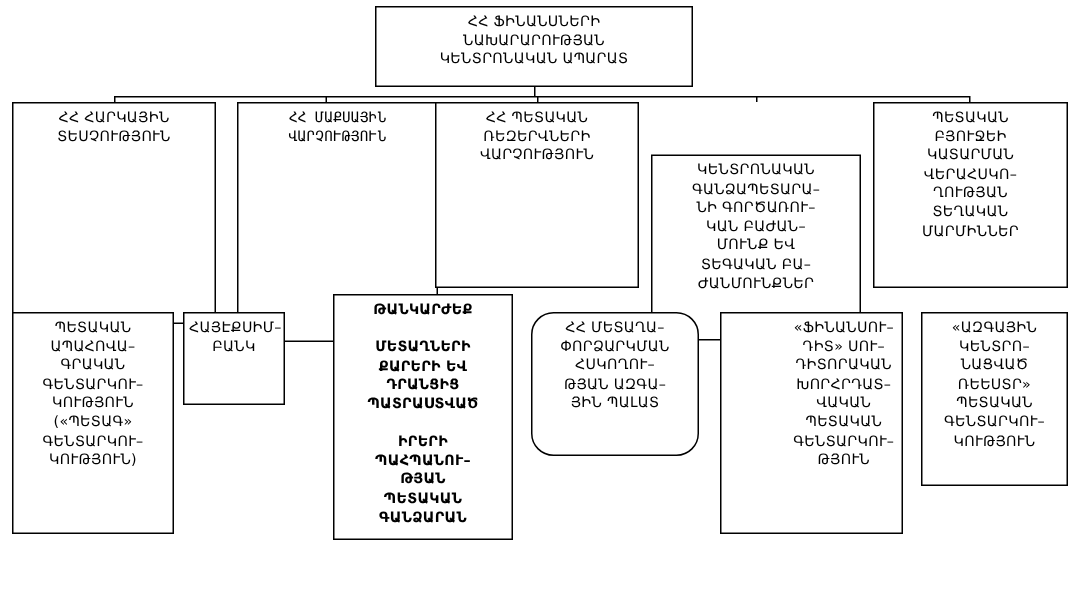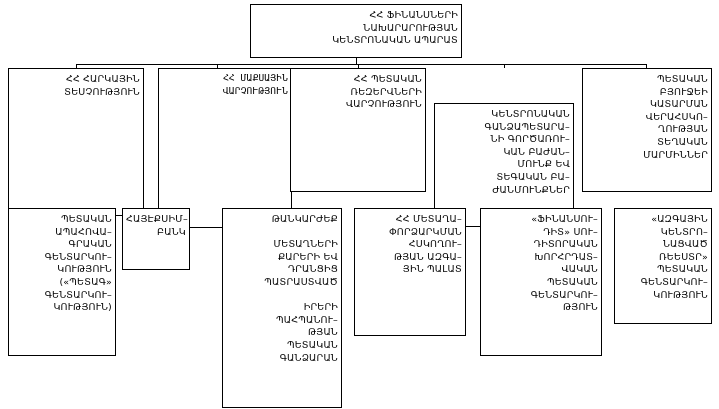--- a/index.html
+++ b/index.html
@@ -19,21 +19,21 @@
     overflow: hidden;
   }
   .node {
     position: absolute;
     box-sizing: border-box;
     border: 1px solid #000000;
     background: #ffffff;
     padding: 4px 3px 3px 3px;
     font-size: 9.5px;
     line-height: 12.6px;
-    text-align: right;
+    text-align: center;
     letter-spacing: 0.2px;
     white-space: pre-line;
     overflow: hidden;
   }
   .connector {
     position: absolute;
     background: #000000;
   }
   .h-line { height: 1px; }
   .v-line { width: 1px; }
@@ -80,33 +80,33 @@
   <div class="node" style="left:8px; top:208px; width:108px; height:148px;">ՊԵՏԱԿԱՆ
 ԱՊԱՀՈՎԱ–
 ԳՐԱԿԱՆ
 ԳԵՆՏԱՐԿՈՒ–
 ԿՈՒԹՅՈՒՆ
 («ՊԵՏԱԳ»
 ԳԵՆՏԱՐԿՈՒ–
 ԿՈՒԹՅՈՒՆ)</div>
   <div class="node" style="left:122px; top:208px; width:68px; height:62px;">ՀԱՅԷՔՍԻՄ–
 ԲԱՆԿ</div>
-  <div class="node" style="left:222px; top:208px; width:120px; height:200px;">ԹԱՆԿԱՐԺԵՔ
+  <div class="node" style="left:222px; top:196px; width:120px; height:164px;font-weight:bold;">ԹԱՆԿԱՐԺԵՔ
 
 ՄԵՏԱՂՆԵՐԻ
 ՔԱՐԵՐԻ ԵՎ
 ԴՐԱՆՑԻՑ
 ՊԱՏՐԱՍՏՎԱԾ
 
 ԻՐԵՐԻ
 ՊԱՀՊԱՆՈՒ–
 ԹՅԱՆ
 ՊԵՏԱԿԱՆ
 ԳԱՆՁԱՐԱՆ</div>
-  <div class="node" style="left:354px; top:208px; width:112px; height:128px;">ՀՀ ՄԵՏԱՂԱ–
+  <div class="node" style="left:354px; top:208px; width:112px; height:96px;border-radius:15px;">ՀՀ ՄԵՏԱՂԱ–
 ՓՈՐՁԱՐԿՄԱՆ
 ՀՍԿՈՂՈՒ–
 ԹՅԱՆ ԱԶԳԱ–
 ՅԻՆ ՊԱԼԱՏ</div>
   <div class="node" style="left:480px; top:208px; width:122px; height:148px;padding-left:46px;">«ՖԻՆԱՆՍՈՒ–
 ԴԻՏ» ՍՈՒ–
 ԴԻՏՈՐԱԿԱՆ
 ԽՈՐՀՐԴԱՏ–
 ՎԱԿԱՆ
 ՊԵՏԱԿԱՆ

